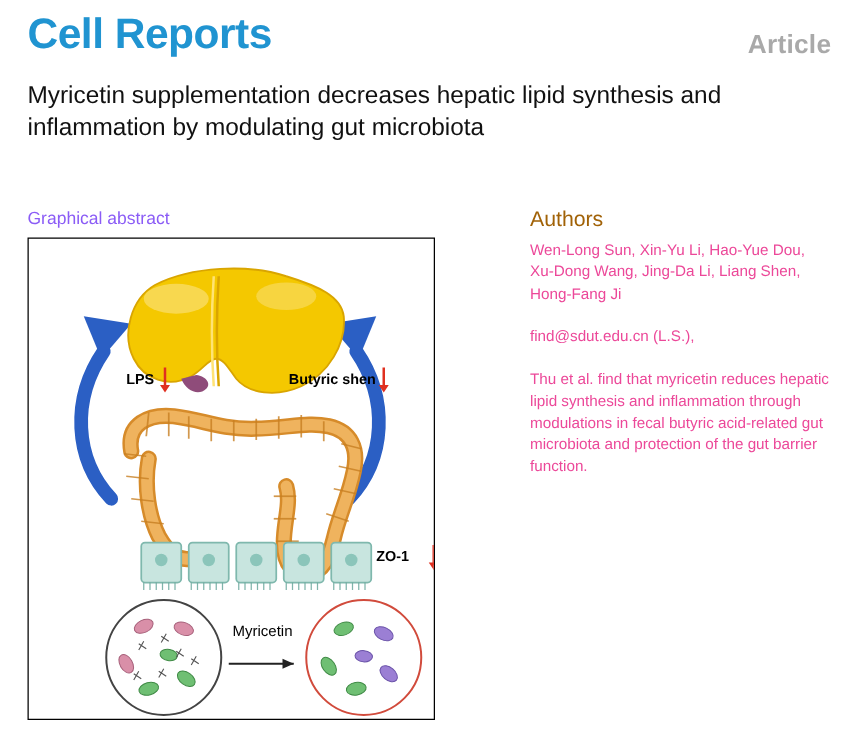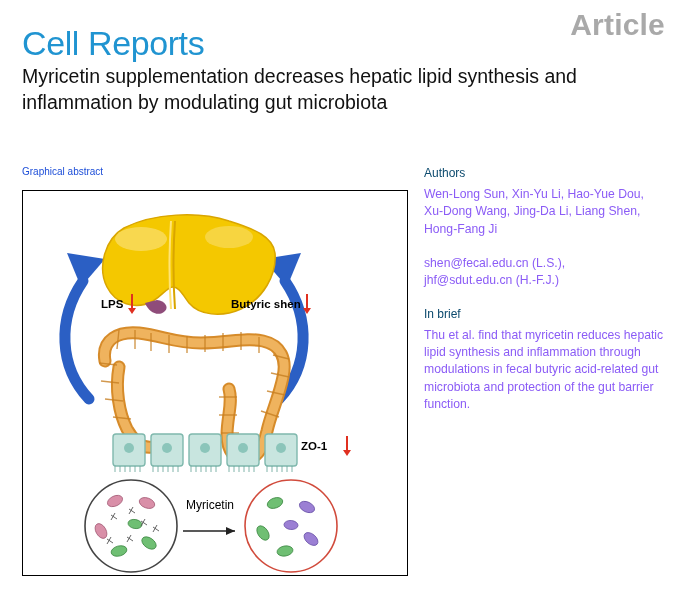--- a/index.html
+++ b/index.html
@@ -15,84 +15,84 @@
     color: #000;
     overflow: hidden;
   }
   .page {
     position: relative;
     width: 681px;
     height: 589px;
   }
   .article-tag {
     position: absolute;
-    top: 8px;
+    top: 24px;
     right: 16px;
-    font-size: 30px;
+    font-size: 21px;
     font-weight: bold;
     color: #a9a9a9;
     letter-spacing: 0.2px;
   }
   .journal-title {
     position: absolute;
-    top: 24px;
+    top: 8px;
     left: 22px;
     font-size: 34px;
-    font-weight: normal;
+    font-weight: bold;
     color: #2094d1;
     letter-spacing: -0.4px;
   }
   .paper-title {
     position: absolute;
     top: 64px;
     left: 22px;
     width: 640px;
     font-size: 19.5px;
     font-weight: normal;
     line-height: 1.33;
     color: #111;
   }
   .section-label {
-    color: #1d4ed8;
-    font-size: 10px;
+    color: #8b5cf6;
+    font-size: 14px;
     font-weight: normal;
   }
   .ga-label {
     position: absolute;
     top: 166px;
     left: 22px;
   }
   .ga-box {
     position: absolute;
     top: 190px;
     left: 22px;
-    width: 386px;
+    width: 326px;
     height: 386px;
     border: 1.5px solid #000;
     background: #fff;
     box-sizing: border-box;
     overflow: hidden;
   }
   .right-col {
     position: absolute;
     top: 166px;
     left: 424px;
     width: 240px;
   }
   .right-col h3 {
     margin: 0 0 6px 0;
-    color: #0c4a6e;
-    font-size: 12px;
+    color: #a16207;
+    font-size: 17px;
     font-weight: normal;
   }
   .right-col p {
     margin: 0;
     font-size: 12.2px;
     line-height: 1.42;
-    color: #8b5cf6;
+    color: #ec4899;
   }
   .block-gap { height: 17px; }
   
   .ga-svg { display: block; }
   .lbl {
     position: absolute;
     font-size: 11.5px;
     font-weight: bold;
     color: #000;
   }
@@ -249,22 +249,20 @@
 
     <div class="lbl myr-lbl">Myricetin</div>
   </div>
 
   <div class="right-col">
     <h3>Authors</h3>
     <p>Wen-Long Sun, Xin-Yu Li, Hao-Yue Dou, Xu-Dong Wang, Jing-Da Li, Liang Shen, Hong-Fang Ji</p>
 
     <div class="block-gap"></div>
 
-    <p>shen@fecal.edu.cn (L.S.),</p>
-    <p>jhf@sdut.edu.cn (H.-F.J.)</p>
+    <p>find@sdut.edu.cn (L.S.),</p>
 
     <div class="block-gap"></div>
 
-    <h3>In brief</h3>
     <p>Thu et al. find that myricetin reduces hepatic lipid synthesis and inflammation through modulations in fecal butyric acid-related gut microbiota and protection of the gut barrier function.</p>
   </div>
 
 </div>
 
 </body></html>

